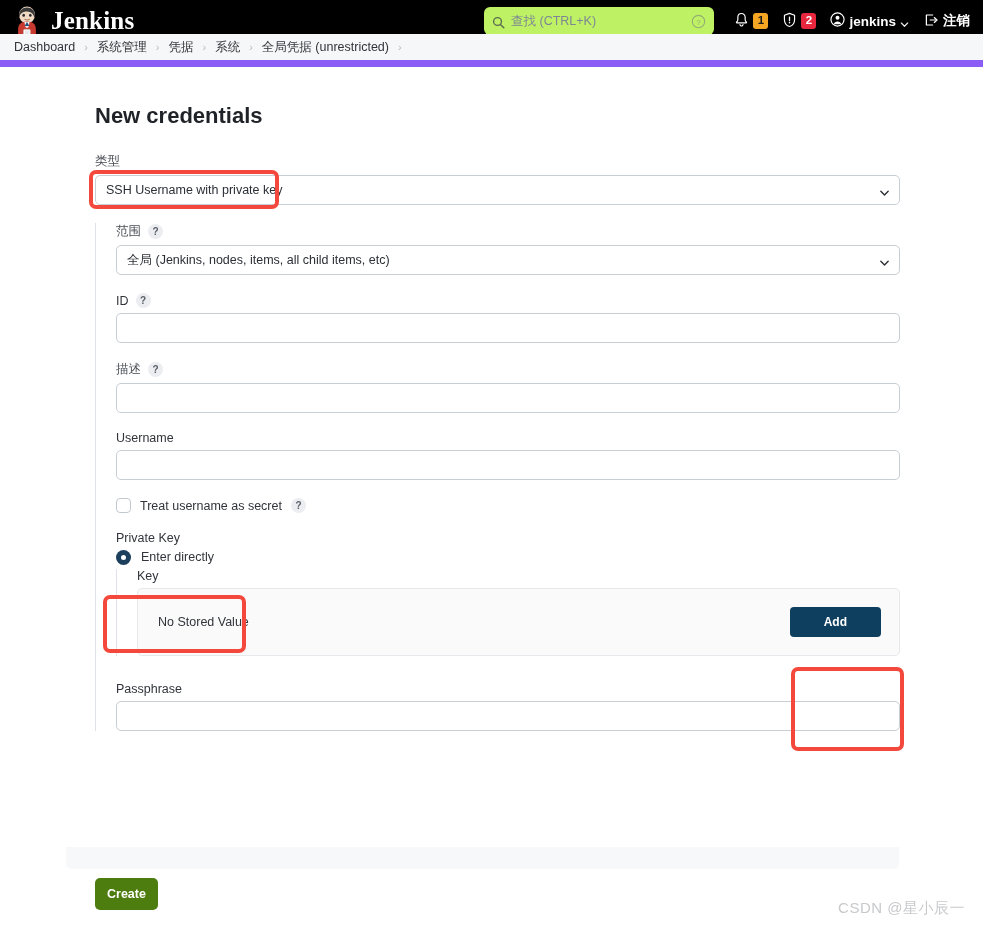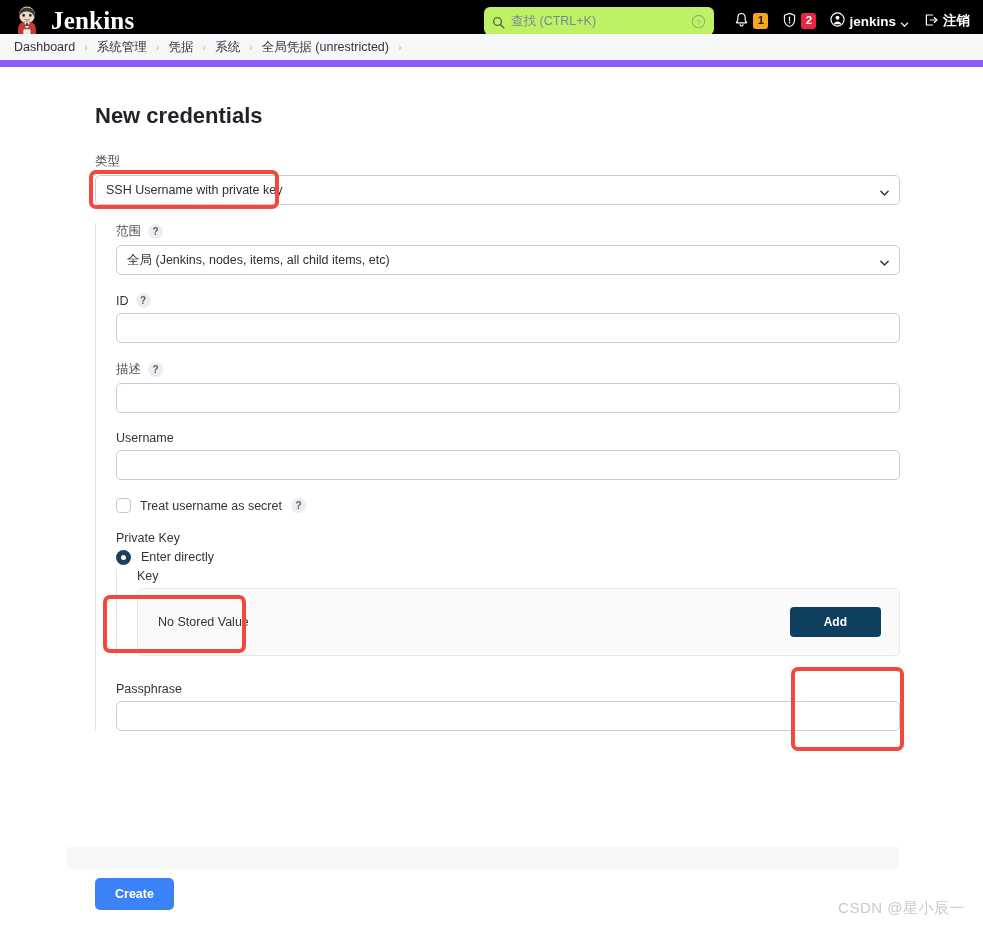--- a/index.html
+++ b/index.html
@@ -185,25 +185,25 @@
 
   
   .form-footer-band {
     position: absolute; left: 66px; top: 772px;
     width: 833px; height: 22px;
     background: #f7f8f9; border-radius: 0 0 5px 5px;
   }
 
   .btn-create {
     position: absolute; left: 95px; top: 803px;
-    background: #3b82f6; color: #ffffff;
+    background: #4d7c0f; color: #ffffff;
     border: 0; border-radius: 5px;
     font-family: "Liberation Sans", sans-serif;
     font-size: 12.5px; font-weight: bold;
-    padding: 9px 20px; cursor: pointer;
+    padding: 9px 12px; cursor: pointer;
   }
 
   .watermark {
     position: absolute; right: 18px; bottom: 12px;
     font-size: 15px; color: #c8c9cb;
     letter-spacing: .5px; user-select: none;
   }
 
   
   .redbox {

